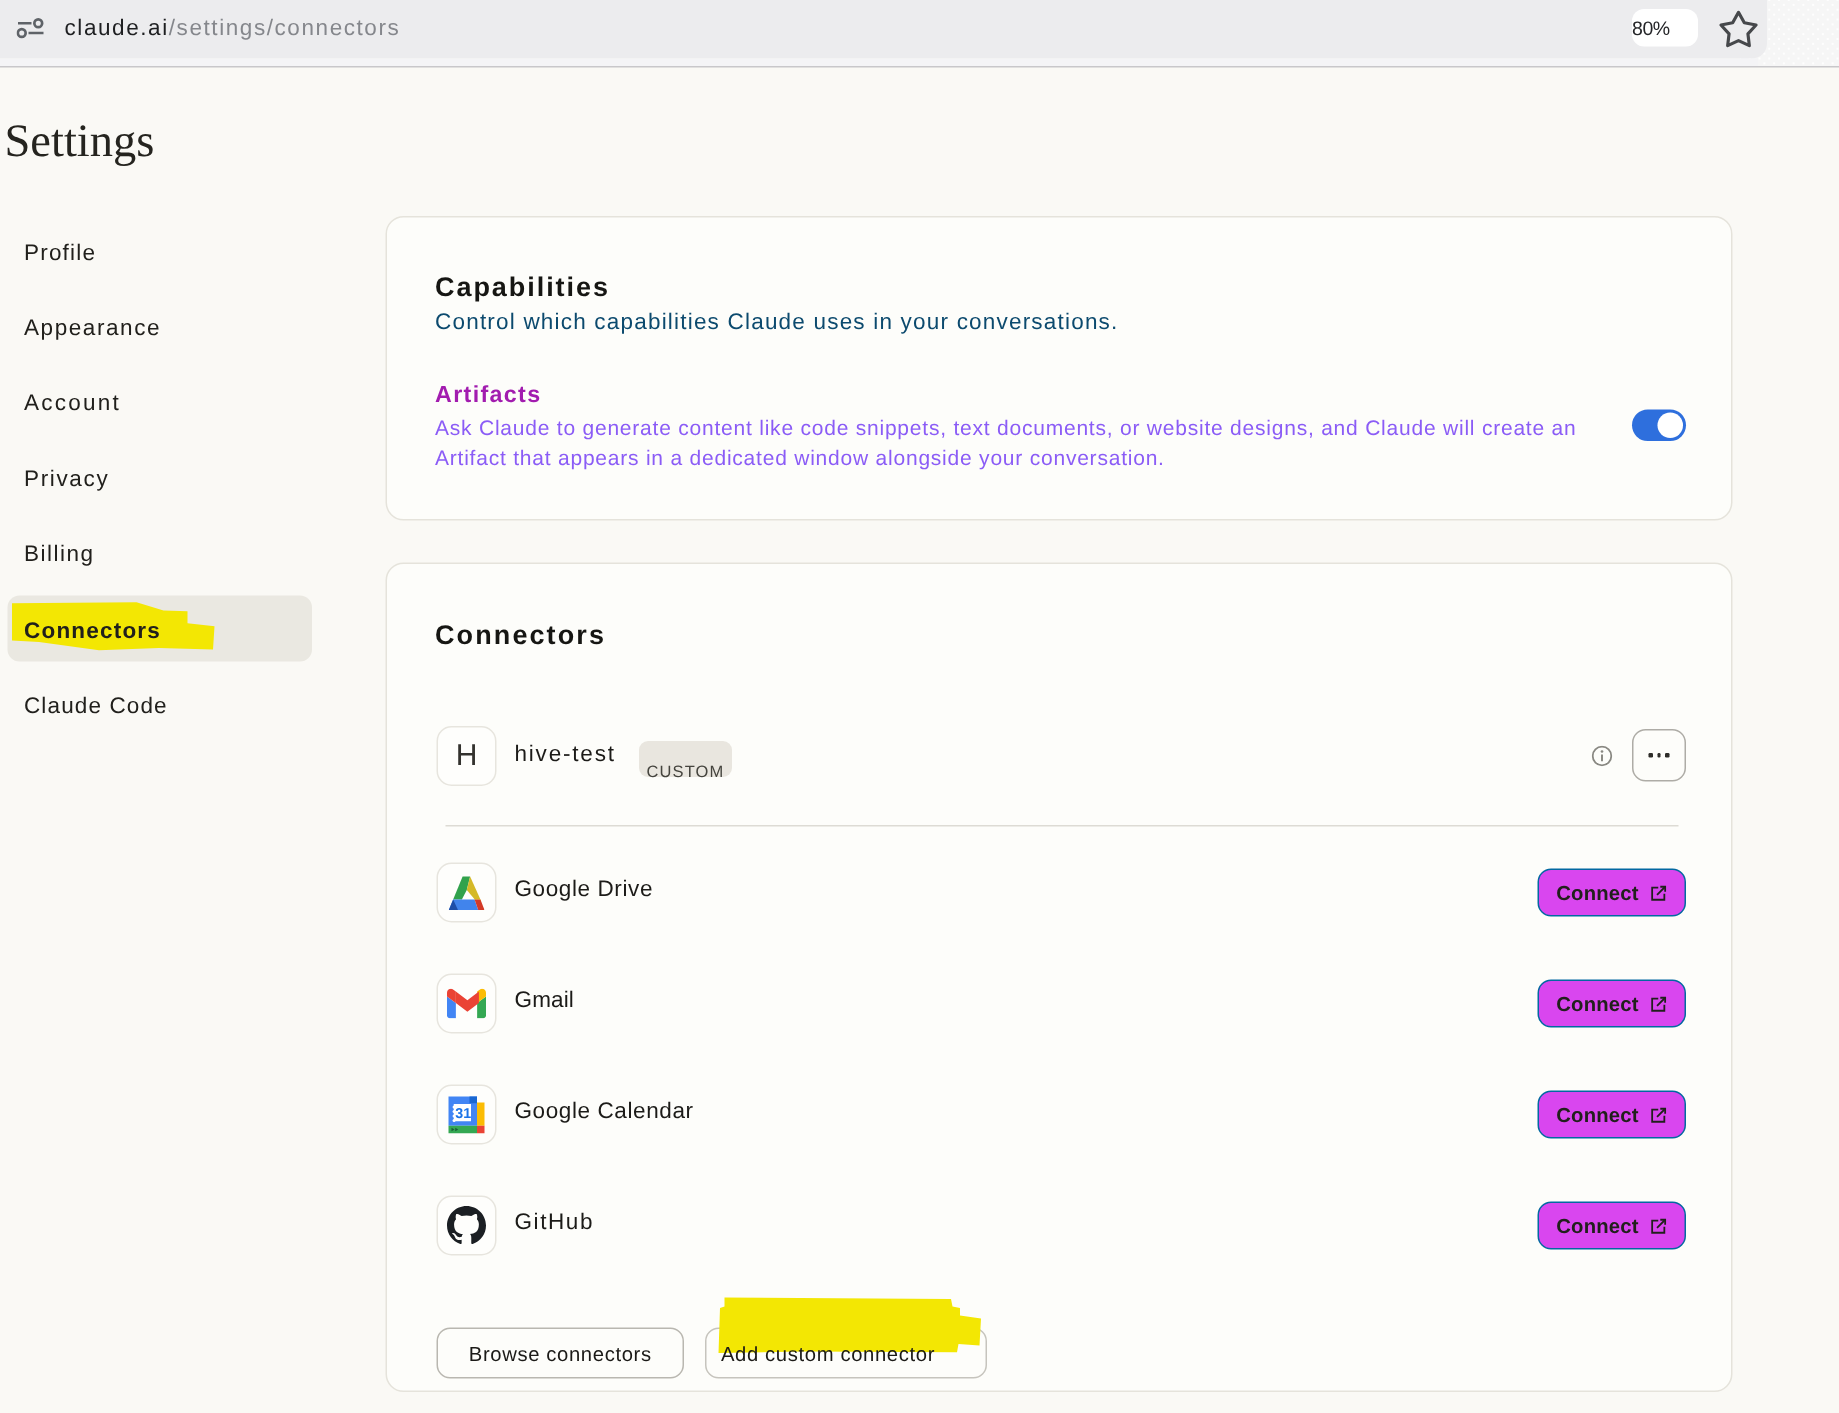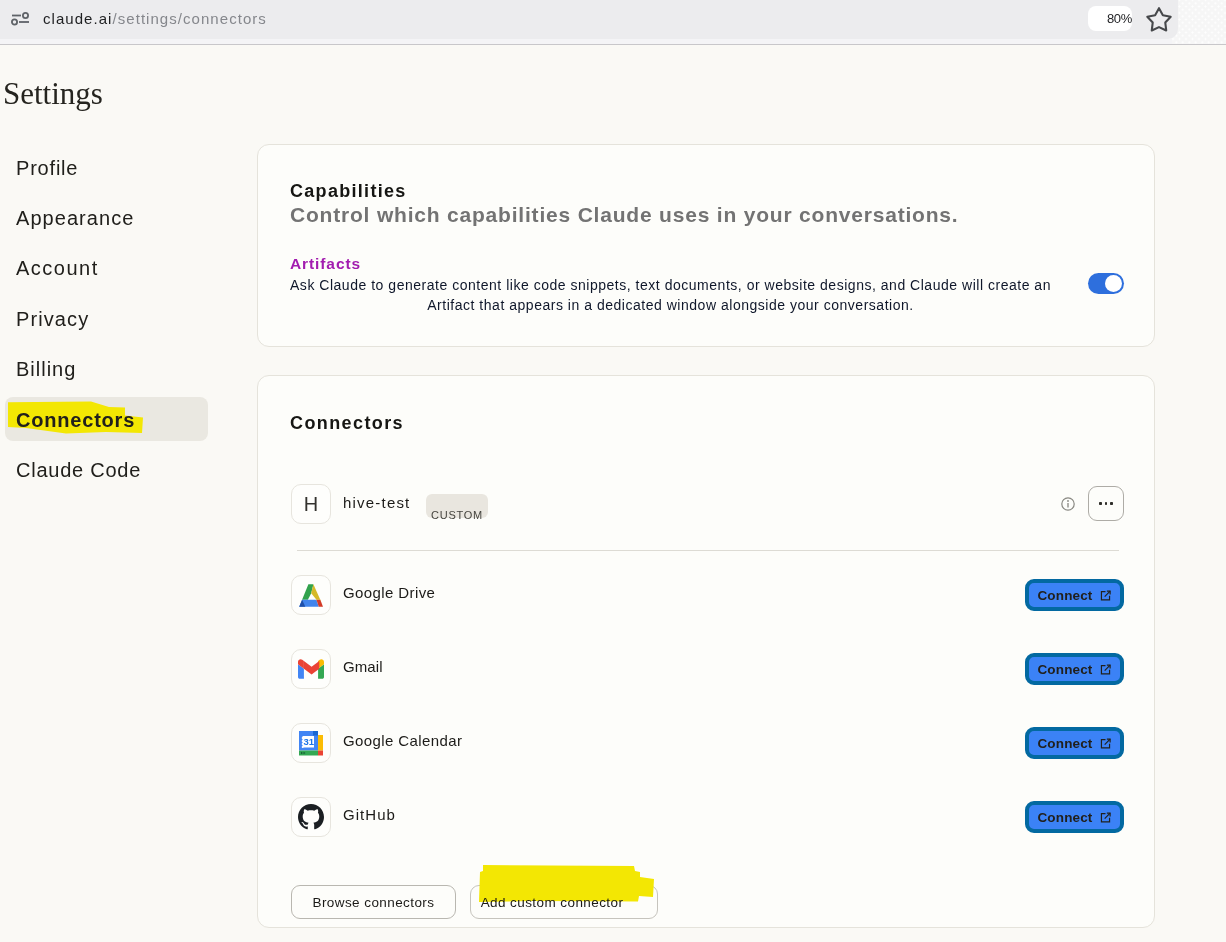--- a/index.html
+++ b/index.html
@@ -11,40 +11,40 @@
 #dots { left:1160px; top:0; width:66px; height:44px;
   background-color:#f6f6f6;
   background-image:radial-gradient(circle,rgba(255,255,255,0.9) 0.9px,rgba(255,255,255,0) 1px),radial-gradient(circle,rgba(255,255,255,0.9) 0.9px,rgba(255,255,255,0) 1px);
   background-size:6.5px 6.5px; background-position:0 0,3.25px 3.25px; }
 #topbar { left:0; top:0; width:1178px; height:39px; background:#ececee; border-bottom-right-radius:10px; }
 #strip { left:0; top:39px; width:1172px; height:5px; background:#f4f4f6; }
 #topline { left:0; top:44px; width:1226px; height:1px; background:#c8c7ca; }
 #urltext { left:43px; top:10px; font-size:15px; color:#1e1f21; letter-spacing:1.05px; }
 #urltext span { color:#85878c; }
 #zoombadge { left:1088px; top:6px; width:44px; height:25px; background:#ffffff; border-radius:8px;
-  font-size:13px; color:#242528; text-align:right; line-height:25px; letter-spacing:-0.3px; }
+  font-size:13px; color:#242528; text-align:left; line-height:25px; letter-spacing:-0.3px; }
 
 
 #settings-title { left:3px; top:76px; font-family:"Liberation Serif",serif; font-size:31px; color:#25241f; letter-spacing:0px; }
-.nav-item { left:16px; height:17px; line-height:17px; font-size:20px; color:#21201c; letter-spacing:0.8px; }
+.nav-item { left:16px; height:17px; line-height:17px; font-size:15px; color:#21201c; letter-spacing:0.8px; }
 #conn-pill { left:5px; top:397px; width:203px; height:44px; background:#eae8e1; border-radius:8px; }
-.card { background:#fdfdfa; border:1px solid #e5e3db; border-radius:12px;text-align:center; }
+.card { background:#fdfdfa; border:1px solid #e5e3db; border-radius:12px; }
 #card1 { left:257px; top:144px; width:898px; height:203px; }
 #card2 { left:257px; top:375px; width:898px; height:553px; }
 .h2 { position:absolute; left:32px; font-size:18px; line-height:21px; font-weight:bold; color:#161613; }
-.sub { position:absolute; left:32px; font-size:21px; line-height:17px; color:#737373; letter-spacing:0.8px;font-weight:bold; }
+.sub { position:absolute; left:32px; font-size:15px; line-height:17px; color:#0c4a6e; letter-spacing:0.8px; }
 .b15 { position:absolute; left:32px; font-size:15.5px; line-height:18px; font-weight:bold; color:#a21caf; letter-spacing:0.9px; }
-.desc { position:absolute; left:32px; font-size:14px; line-height:19.6px; color:#0f172a; letter-spacing:0.52px; }
+.desc { position:absolute; left:32px; font-size:14px; line-height:19.6px; color:#8b5cf6; letter-spacing:0.52px; }
 #toggle { position:absolute; left:830px; top:128px; width:36px; height:21px; background:#2e6fdd; border-radius:11px; }
 #toggle .knob { position:absolute; right:2px; top:2px; width:17px; height:17px; background:#ffffff; border-radius:50%; }
 
 .tile { position:absolute; left:33px; width:40px; height:40px; background:#fefefc; border:1px solid #e7e5de; border-radius:10px;
   display:flex; align-items:center; justify-content:center; }
 .rowlabel { position:absolute; left:85px; font-size:15px; line-height:17px; font-weight:normal; color:#1c1b18; }
-.connectbtn { position:absolute; left:767px; width:99px; height:32px; border:4px solid #0369a1; border-radius:9px; background:#3b82f6;
+.connectbtn { position:absolute; left:767px; width:99px; height:32px; border:1px solid #0369a1; border-radius:9px; background:#d946ef;
   display:flex; align-items:center; justify-content:center; gap:6px; font-size:13.5px; font-weight:bold; color:#21201c; letter-spacing:0.15px; }
 #badge { position:absolute; left:168px; top:117.5px; height:19.5px; padding:12px 5px; background:#e9e6df; border-radius:6px;
   font-size:11px; color:#45443e; letter-spacing:0.75px; line-height:19.5px; }
 #morebtn { position:absolute; left:830px; top:110px; width:36px; height:35px; border:1px solid #aeaca6; border-radius:9px; background:#fdfdfa;
   display:flex; align-items:center; justify-content:center; gap:3px; }
 #morebtn i { width:2.4px; height:2.4px; background:#2e2d29; border-radius:0.8px; }
 #divider { position:absolute; left:39px; top:174px; width:822px; height:1px; background:#dddbd4; }
 .botbtn { position:absolute; top:494px; height:34px; border:1px solid #b9b7b0; border-radius:9px; background:transparent;
   display:flex; align-items:center; justify-content:center; font-size:13.5px; font-weight:normal; color:#1b1a17; letter-spacing:0.42px;margin-top:15px; }
 </style>

